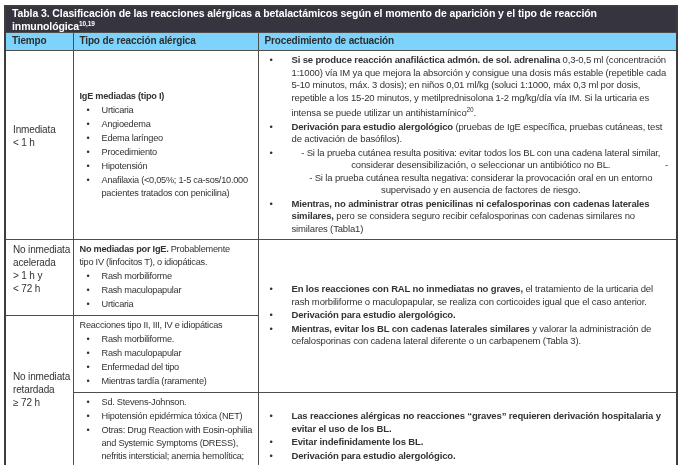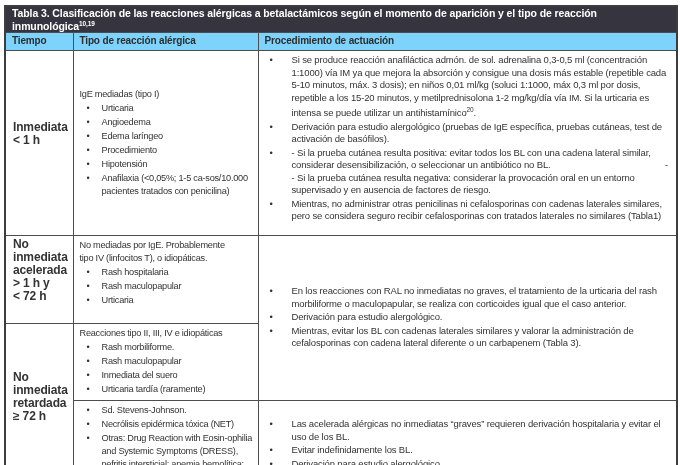--- a/index.html
+++ b/index.html
@@ -10,35 +10,35 @@
   .tbl th,.tbl td{border:1px solid #4d4d4d;vertical-align:middle;padding:0;
         font-size:9.5px;line-height:12.5px;letter-spacing:-0.15px;}
   
   th.titlebar{background:#36353f;color:#ffffff;height:20px;text-align:left;
         font-size:10.5px;font-weight:bold;padding:0 6px;letter-spacing:-0.1px;}
   th.titlebar sup{font-size:6.5px;vertical-align:super;line-height:0;}
   
   th.colhead{background:#7dd3fc;color:#2d2d2d;height:17px;text-align:left;
         font-size:10px;font-weight:bold;padding:0 6px;}
   
-  td.tiempo{font-weight:bold;font-size:12px;line-height:13px;padding:2px 2px 20px 7px;}
+  td.tiempo{font-weight:normal;font-size:10px;line-height:13px;padding:2px 2px 20px 7px;}
   
   td.tipo{padding:3px 5px 3px 6px;font-size:9.2px;line-height:13px;letter-spacing:-0.25px;}
   td.tipo .heading{margin:0 16px 1px 0;}
   
   td.proc{padding:3px 6px 3px 8px;}
-  .b{font-weight:normal;}
+  .b{font-weight:bold;}
   
   .bullet{display:flex;margin:0 0 1px 0;}
   .bullet .dot{flex:none;}
   .bullet .dot::before{content:"\2022";}
   td.tipo .bullet .dot{width:22px;padding-left:7px;box-sizing:border-box;}
   td.proc .bullet .dot{width:25px;padding-left:3px;box-sizing:border-box;}
   .btxt{flex:1;min-width:0;}
-  .rel{position:relative;}
+  .rel{position:relative;text-align:center;}
   .stray{position:absolute;right:2px;top:12px;}
   td.vtop{vertical-align:top;}
 </style>
 </head>
 <body>
 
 <div class="page">
   <table class="tbl">
     <colgroup>
         <col style="width:68px">
@@ -101,37 +101,37 @@
         <div class="bullet">
               <span class="dot"></span>
           <div class="btxt rel">
             <div>- Si la prueba cutánea resulta positiva: evitar todos los BL con una cadena lateral similar, considerar desensibilización, o seleccionar un antibiótico no BL.</div>
             <span class="stray">-</span>
             <div>- Si la prueba cutánea resulta negativa: considerar la provocación oral en un entorno supervisado y en ausencia de factores de riesgo.</div>
           </div>
         </div>
         <div class="bullet">
               <span class="dot"></span>
-          <div class="btxt"><span class="b">Mientras, no administrar otras penicilinas ni cefalosporinas con cadenas laterales similares,</span><span> pero se considera seguro recibir cefalosporinas con tratados laterales no similares (Tabla1)</span></div>
+          <div class="btxt"><span class="b">Mientras, no administrar otras penicilinas ni cefalosporinas con cadenas laterales similares,</span><span> pero se considera seguro recibir cefalosporinas con cadenas similares no similares (Tabla1)</span></div>
         </div>
       </td>
     </tr>
 
     <tr style="height:72px;">
       <td class="tiempo">
         <div>No inmediata</div>
         <div>acelerada</div>
         <div>&gt; 1 h y</div>
         <div>&lt; 72 h</div>
       </td>
       <td class="tipo vtop">
         <div class="heading"><span class="b">No mediadas por IgE.</span><span> Probablemente tipo IV (linfocitos T), o idiopáticas.</span></div>
         <div class="bullet">
               <span class="dot"></span>
-              <div class="btxt">Rash hospitalaria</div>
+              <div class="btxt">Rash morbiliforme</div>
             </div>
         <div class="bullet">
               <span class="dot"></span>
               <div class="btxt">Rash maculopapular</div>
             </div>
         <div class="bullet">
               <span class="dot"></span>
               <div class="btxt">Urticaria</div>
             </div>
       </td>
@@ -162,48 +162,48 @@
         <div class="bullet">
               <span class="dot"></span>
               <div class="btxt">Rash morbiliforme.</div>
             </div>
         <div class="bullet">
               <span class="dot"></span>
               <div class="btxt">Rash maculopapular</div>
             </div>
         <div class="bullet">
               <span class="dot"></span>
-              <div class="btxt">Inmediata del suero</div>
-            </div>
-        <div class="bullet">
-              <span class="dot"></span>
-              <div class="btxt">Urticaria tardía (raramente)</div>
+              <div class="btxt">Enfermedad del tipo</div>
+            </div>
+        <div class="bullet">
+              <span class="dot"></span>
+              <div class="btxt">Mientras tardía (raramente)</div>
             </div>
       </td>
     </tr>
 
     <tr style="height:89px;">
       <td class="tipo">
         <div class="bullet">
               <span class="dot"></span>
               <div class="btxt">Sd. Stevens-Johnson.</div>
             </div>
         <div class="bullet">
               <span class="dot"></span>
-              <div class="btxt">Necrólisis epidérmica tóxica (NET)</div>
+              <div class="btxt">Hipotensión epidérmica tóxica (NET)</div>
             </div>
         <div class="bullet">
               <span class="dot"></span>
               <div class="btxt">Otras: Drug Reaction with Eosin-ophilia and Systemic Symptoms (DRESS), nefritis intersticial; anemia hemolítica; neutropenia; tromboci-topenia…</div>
             </div>
       </td>
       <td class="proc">
         <div class="bullet">
               <span class="dot"></span>
-              <div class="btxt b">Las acelerada alérgicas no inmediatas “graves” requieren derivación hospitalaria y evitar el uso de los BL.</div>
+              <div class="btxt b">Las reacciones alérgicas no reacciones “graves” requieren derivación hospitalaria y evitar el uso de los BL.</div>
             </div>
         <div class="bullet">
               <span class="dot"></span>
               <div class="btxt b">Evitar indefinidamente los BL.</div>
             </div>
         <div class="bullet">
               <span class="dot"></span>
               <div class="btxt b">Derivación para estudio alergológico.</div>
             </div>
       </td>

